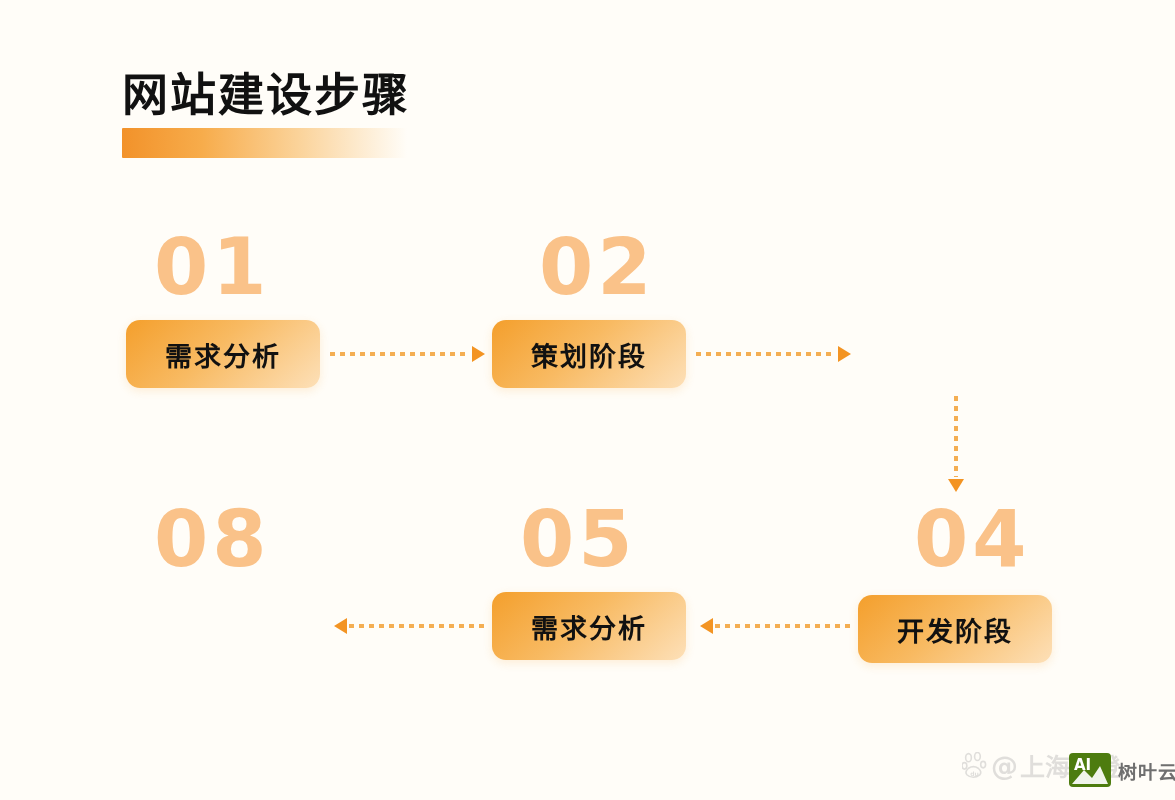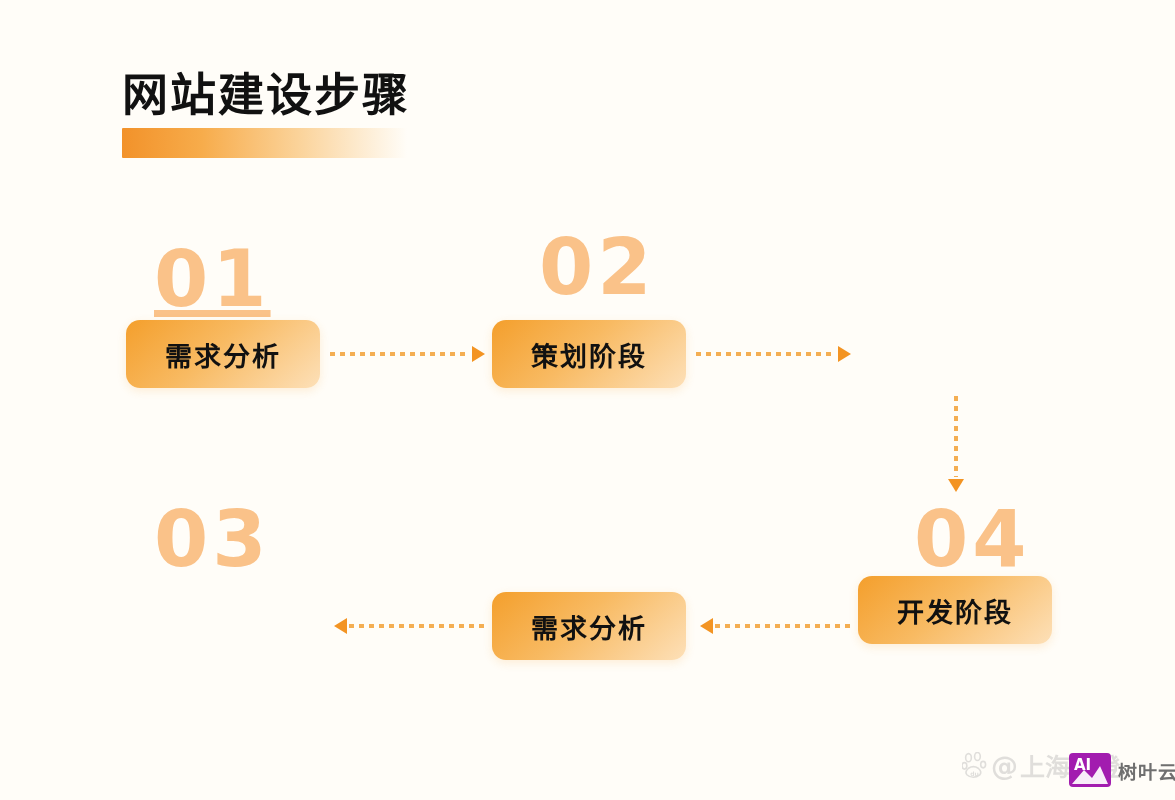--- a/index.html
+++ b/index.html
@@ -144,21 +144,21 @@
 
   .wm-ai {
     position:absolute;
     left:1069px; top:753px;
     display:flex;
     align-items:center;
     gap:7px;
   }
   .wm-ai-icon {
     width:42px; height:34px;
-    background:#a21caf;
+    background:#4d7c0f;
     border-radius:4px;
     position:relative;
     overflow:hidden;
     display:flex;
     align-items:center;
     justify-content:center;
   }
   .wm-ai-icon .ai-letters {
     position:absolute;
     left:5px; top:3px;
@@ -182,49 +182,50 @@
 <body>
 
 <div id="stage">
 
   <div class="title-wrap">
     <div class="title-underline"></div>
     <div class="title-text">网站建设步骤</div>
   </div>
 
   <div class="step" style="left:126px; top:228px; width:200px; height:162px;">
-    <div class="step-number" style="left:28px; top:12px;text-decoration:underline;">01</div>
+    <div class="step-number" style="left:28px; top:0px;">01</div>
     <div class="step-box" style="left:0px; top:92px;">
       <span class="step-label">需求分析</span>
     </div>
   </div>
 
   <div class="step" style="left:492px; top:228px; width:200px; height:162px;">
     <div class="step-number" style="left:28px; top:0px;margin-left:19px;">02</div>
     <div class="step-box" style="left:0px; top:92px;">
       <span class="step-label">策划阶段</span>
     </div>
   </div>
 
 
   <div class="step" style="left:858px; top:500px; width:200px; height:162px;">
     <div class="step-number" style="left:56px; top:0px;">04</div>
-    <div class="step-box" style="left:0px; top:76px;">
+    <div class="step-box" style="left:0px; top:95px;">
       <span class="step-label">开发阶段</span>
     </div>
   </div>
 
   <div class="step" style="left:492px; top:500px; width:200px; height:162px;">
+    <div class="step-number" style="left:28px; top:0px;">05</div>
     <div class="step-box" style="left:0px; top:92px;">
       <span class="step-label">需求分析</span>
     </div>
   </div>
 
   <div class="step" style="left:126px; top:500px; width:200px; height:162px;">
-    <div class="step-number" style="left:28px; top:0px;">03</div>
+    <div class="step-number" style="left:28px; top:0px;">08</div>
   </div>
 
   <div class="conn-h" style="left:330px; top:348px; width:155px;">
     <div class="dots"></div>
     <div class="arrow-right"></div>
   </div>
 
   <div class="conn-h" style="left:696px; top:348px; width:155px;">
     <div class="dots"></div>
     <div class="arrow-right"></div>

